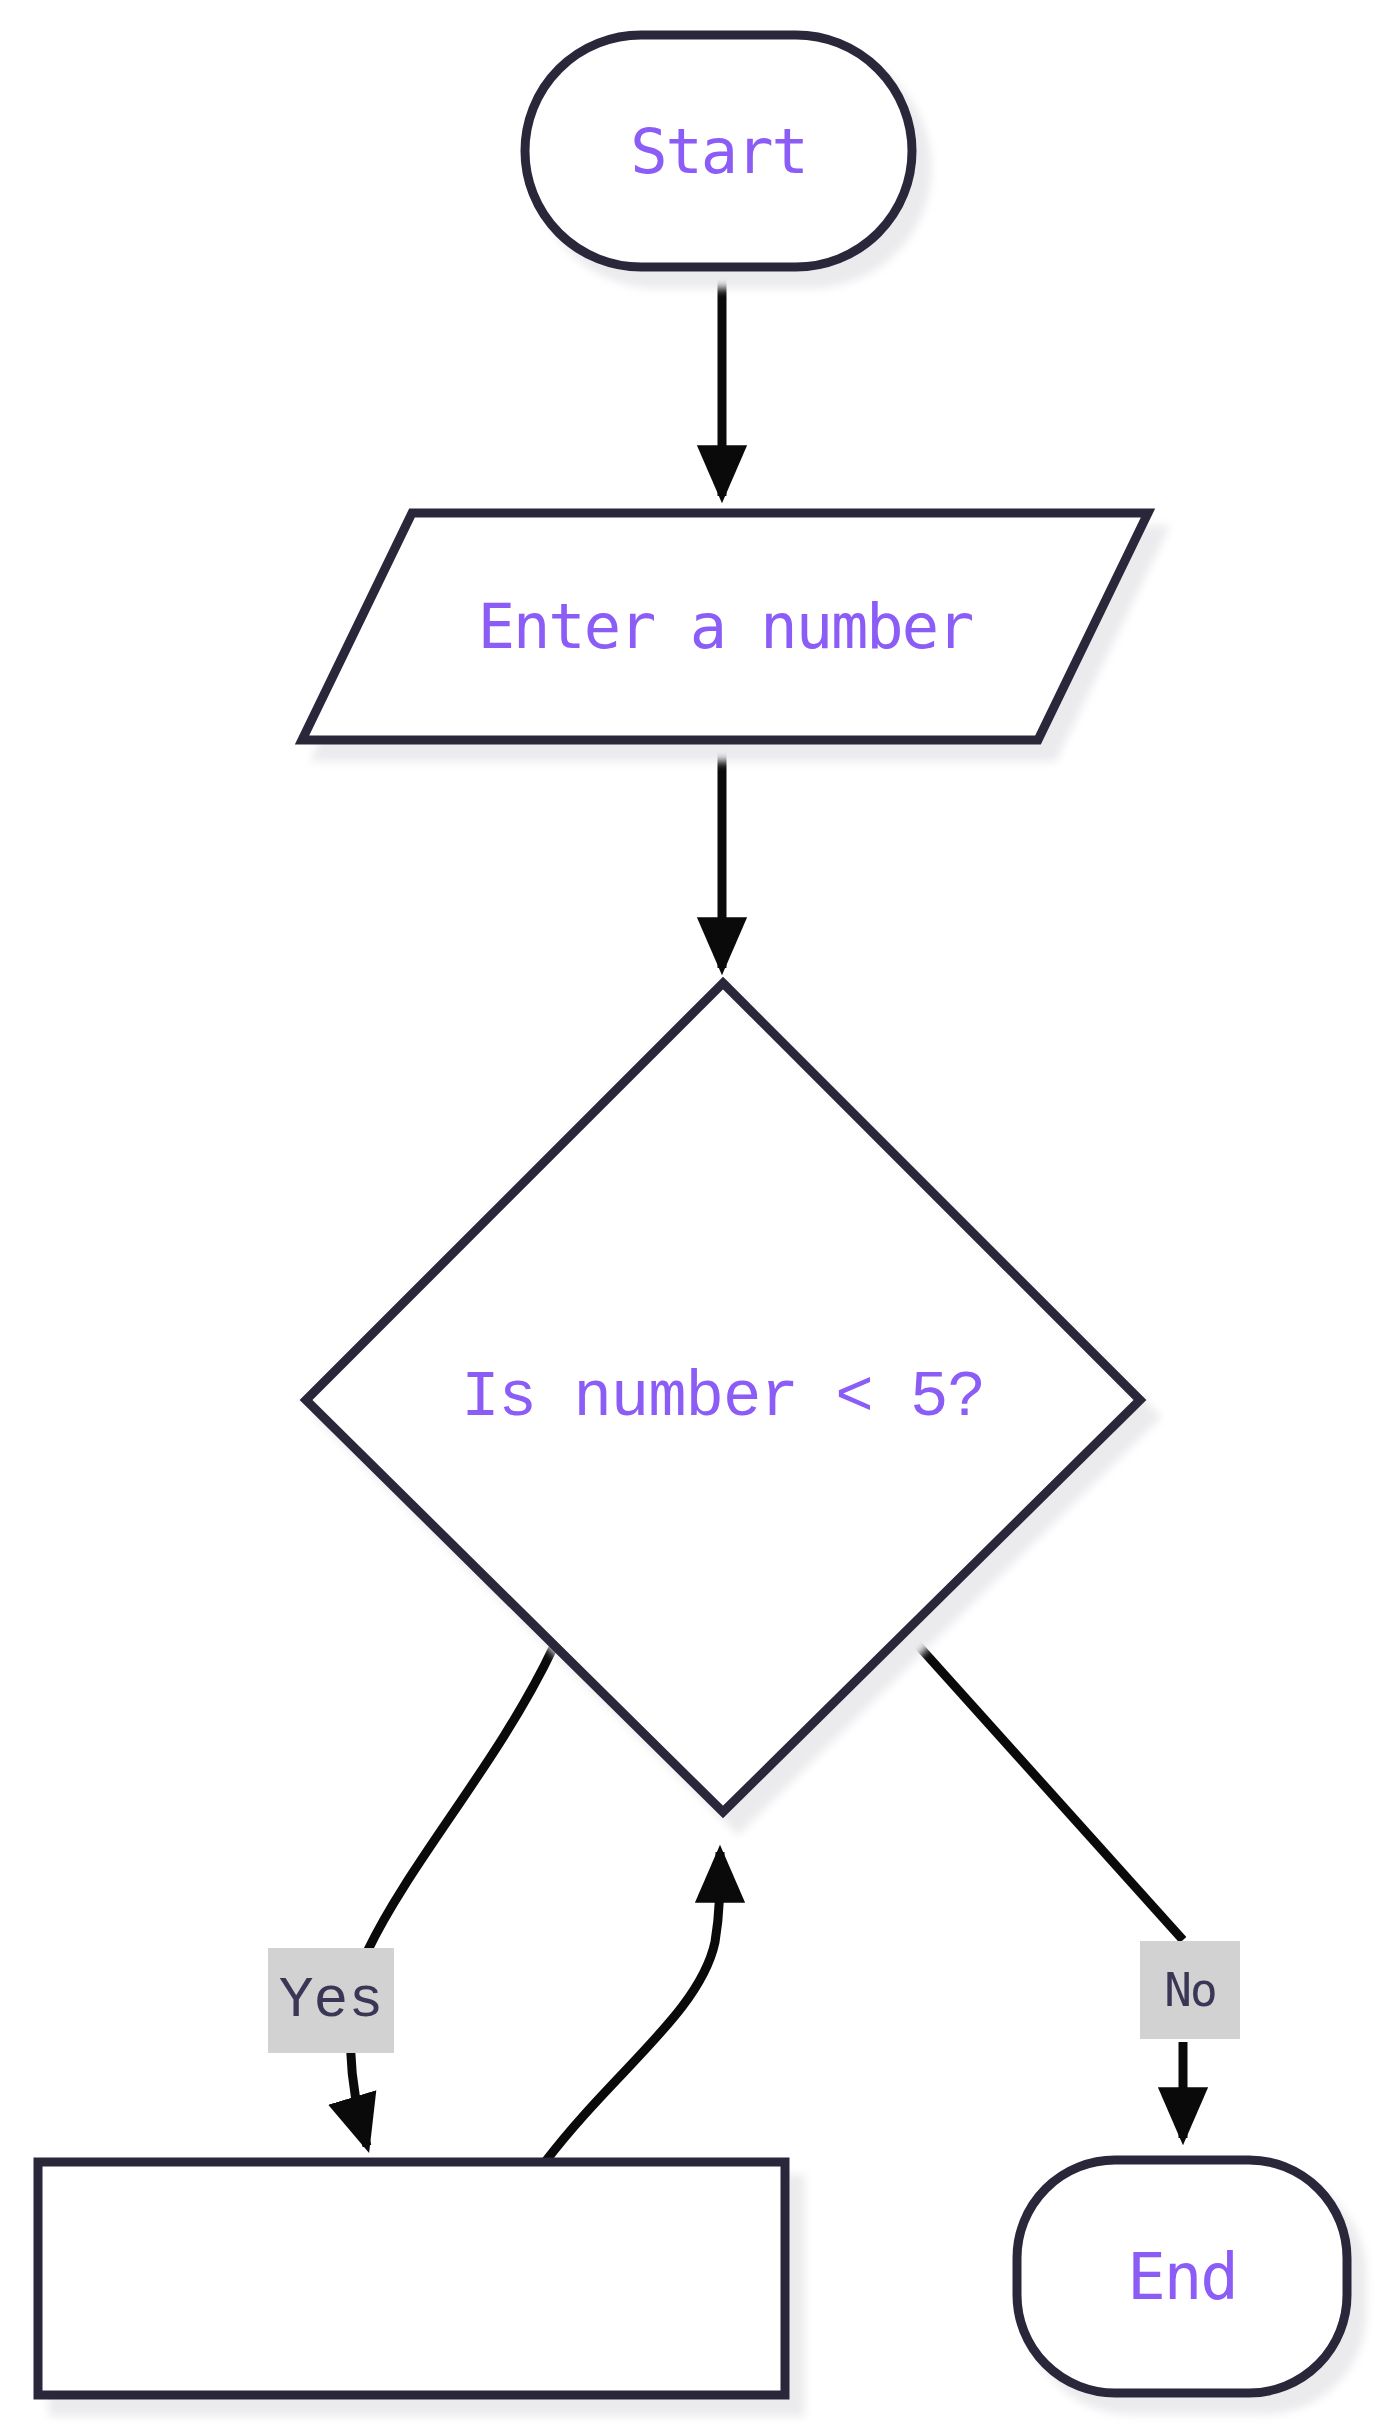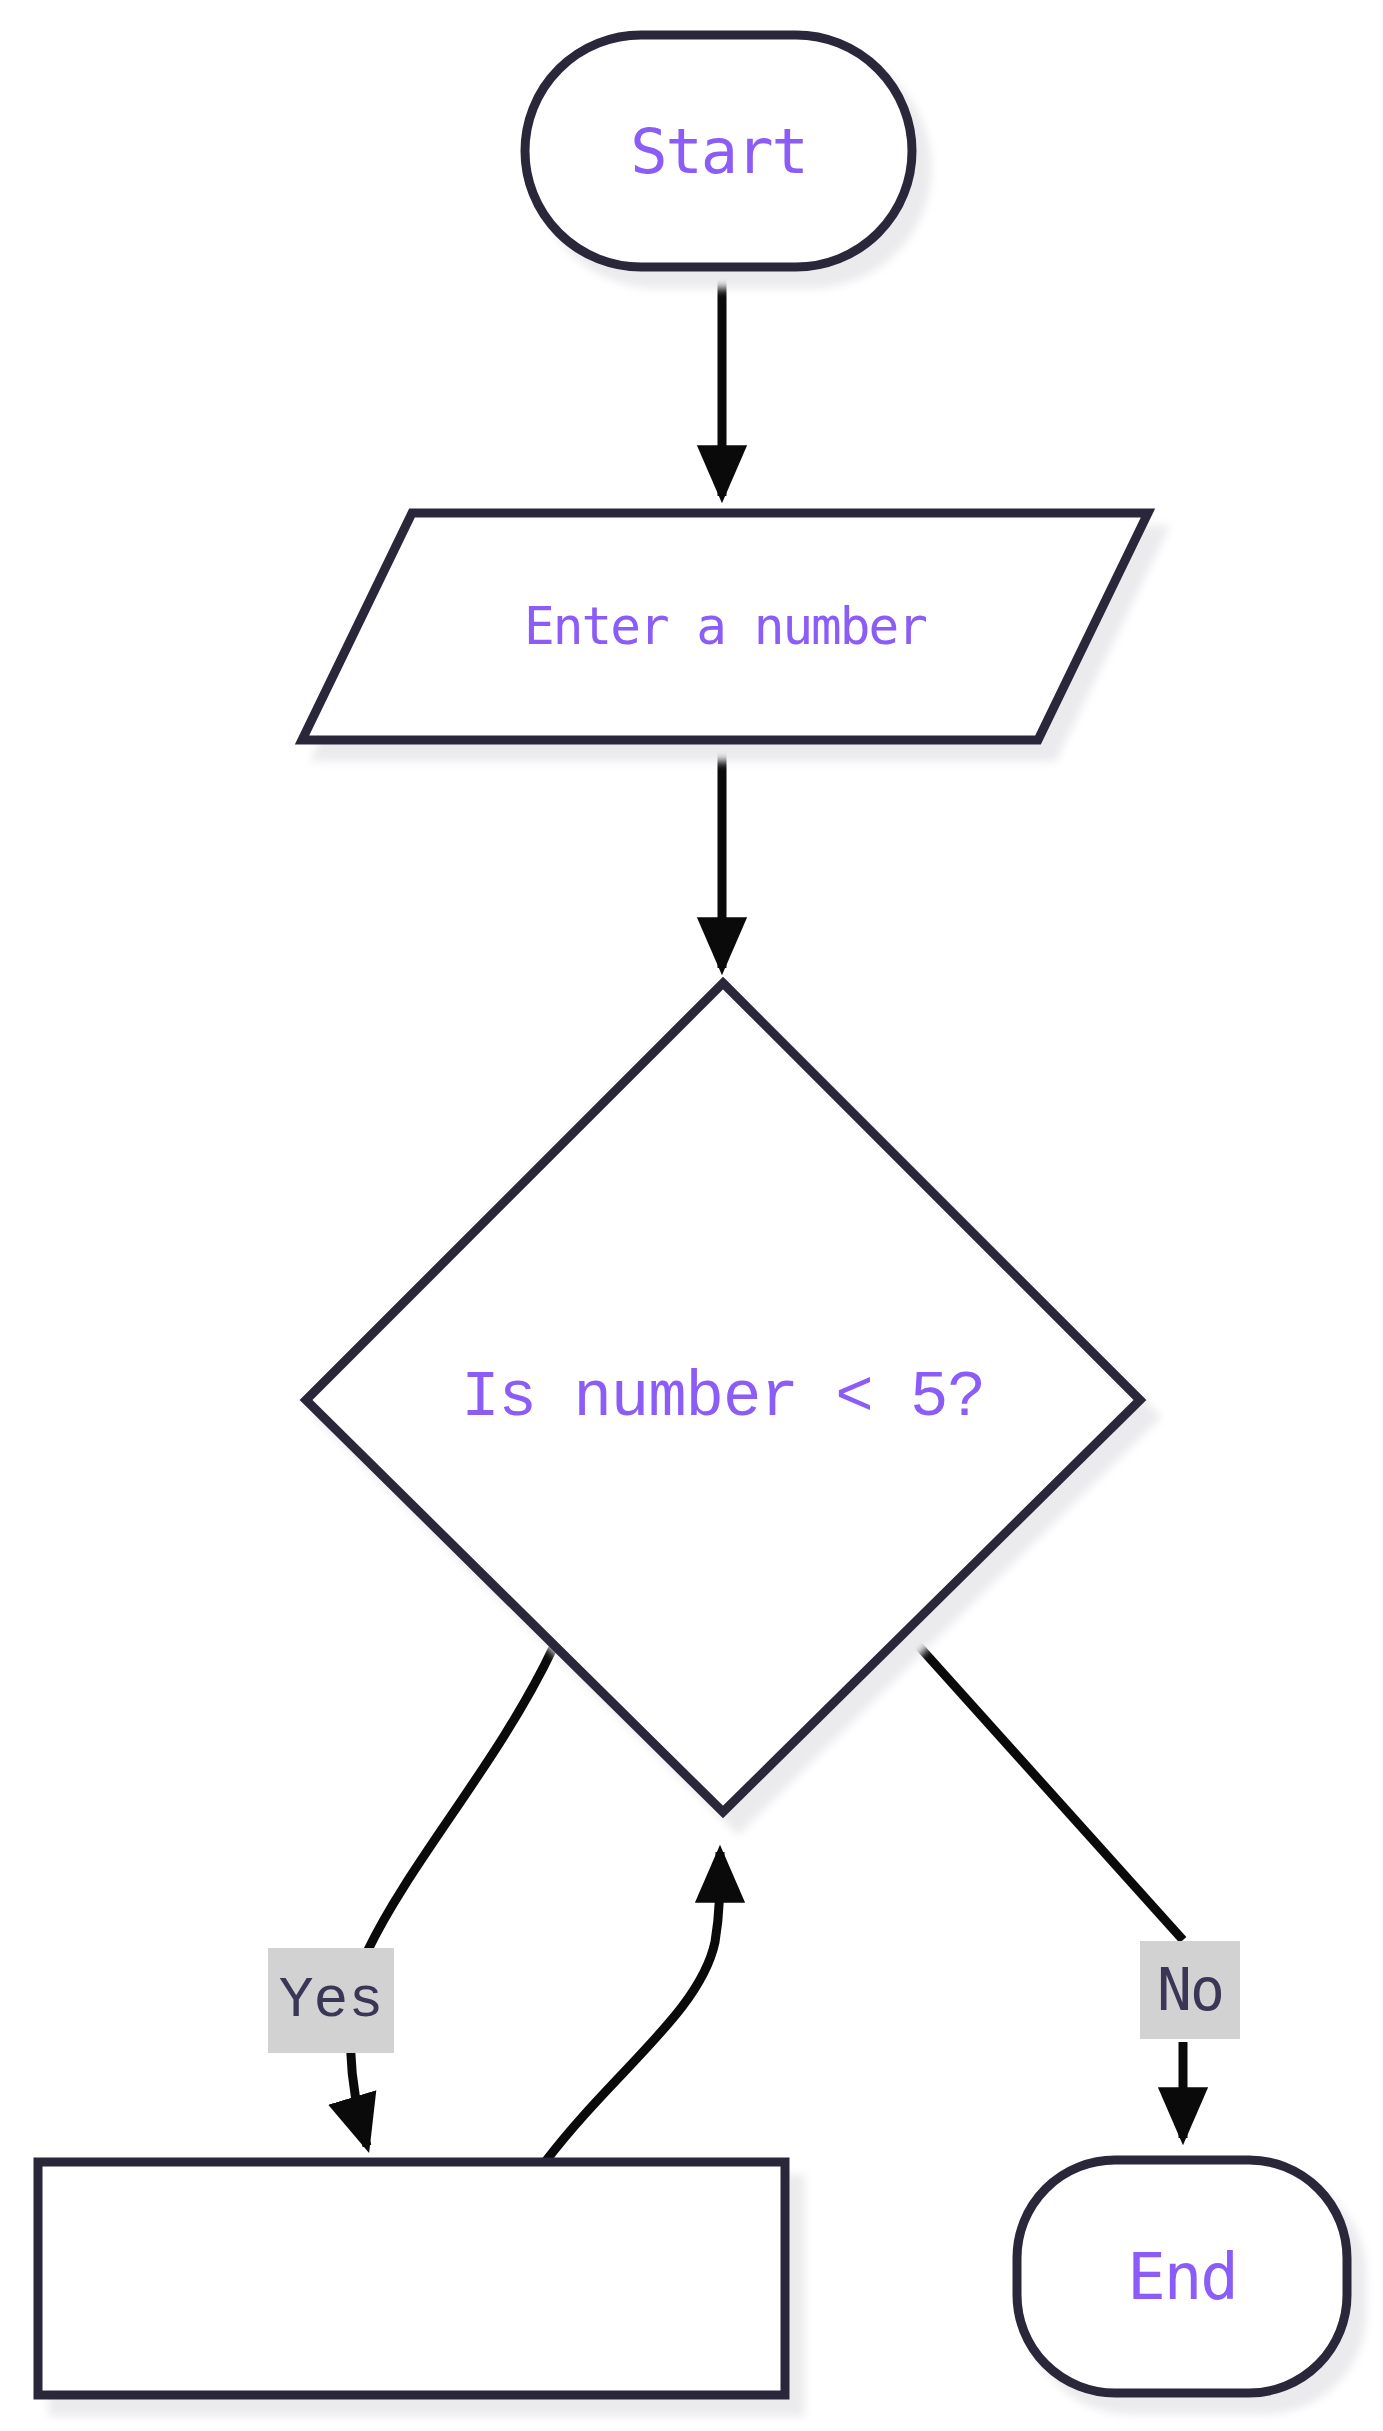--- a/index.html
+++ b/index.html
@@ -72,24 +72,24 @@
 
     <polygon class="node-shape" points="723,983 1140,1400 723,1812 306,1400"></polygon>
 
     <rect class="node-shape" x="38" y="2162" width="747" height="233"></rect>
 
     <rect class="node-shape" x="1017" y="2160" width="330" height="233" rx="98" ry="98"></rect>
   </svg>
 
   <div class="lbl f-mono" style="left:525px; top:35px; width:387px; height:232px; font-size:62px;">Start</div>
 
-  <div class="lbl f-mono" style="left:302px; top:513px; width:846px; height:227px; font-size:51px;">Enter a number</div>
+  <div class="lbl f-mono" style="left:302px; top:513px; width:846px; height:227px; font-size:62px;">Enter a number</div>
 
   <div class="lbl f-sans" style="left:306px; top:983px; width:834px; height:829px; font-size:64px; letter-spacing:-1px;">Is number &lt; 5?</div>
 
 
   <div class="lbl f-mono" style="left:1017px; top:2160px; width:330px; height:233px; font-size:64px;">End</div>
 
   <div class="lbl f-sans edge-tag" style="left:268px; top:1948px; width:126px; height:105px; font-size:58px;">Yes</div>
 
-  <div class="lbl f-mono edge-tag" style="left:1140px; top:1941px; width:100px; height:98px; font-size:58px;">No</div>
+  <div class="lbl f-mono edge-tag" style="left:1140px; top:1941px; width:100px; height:98px; font-size:46px;">No</div>
 
 </div>
 
 </body></html>

